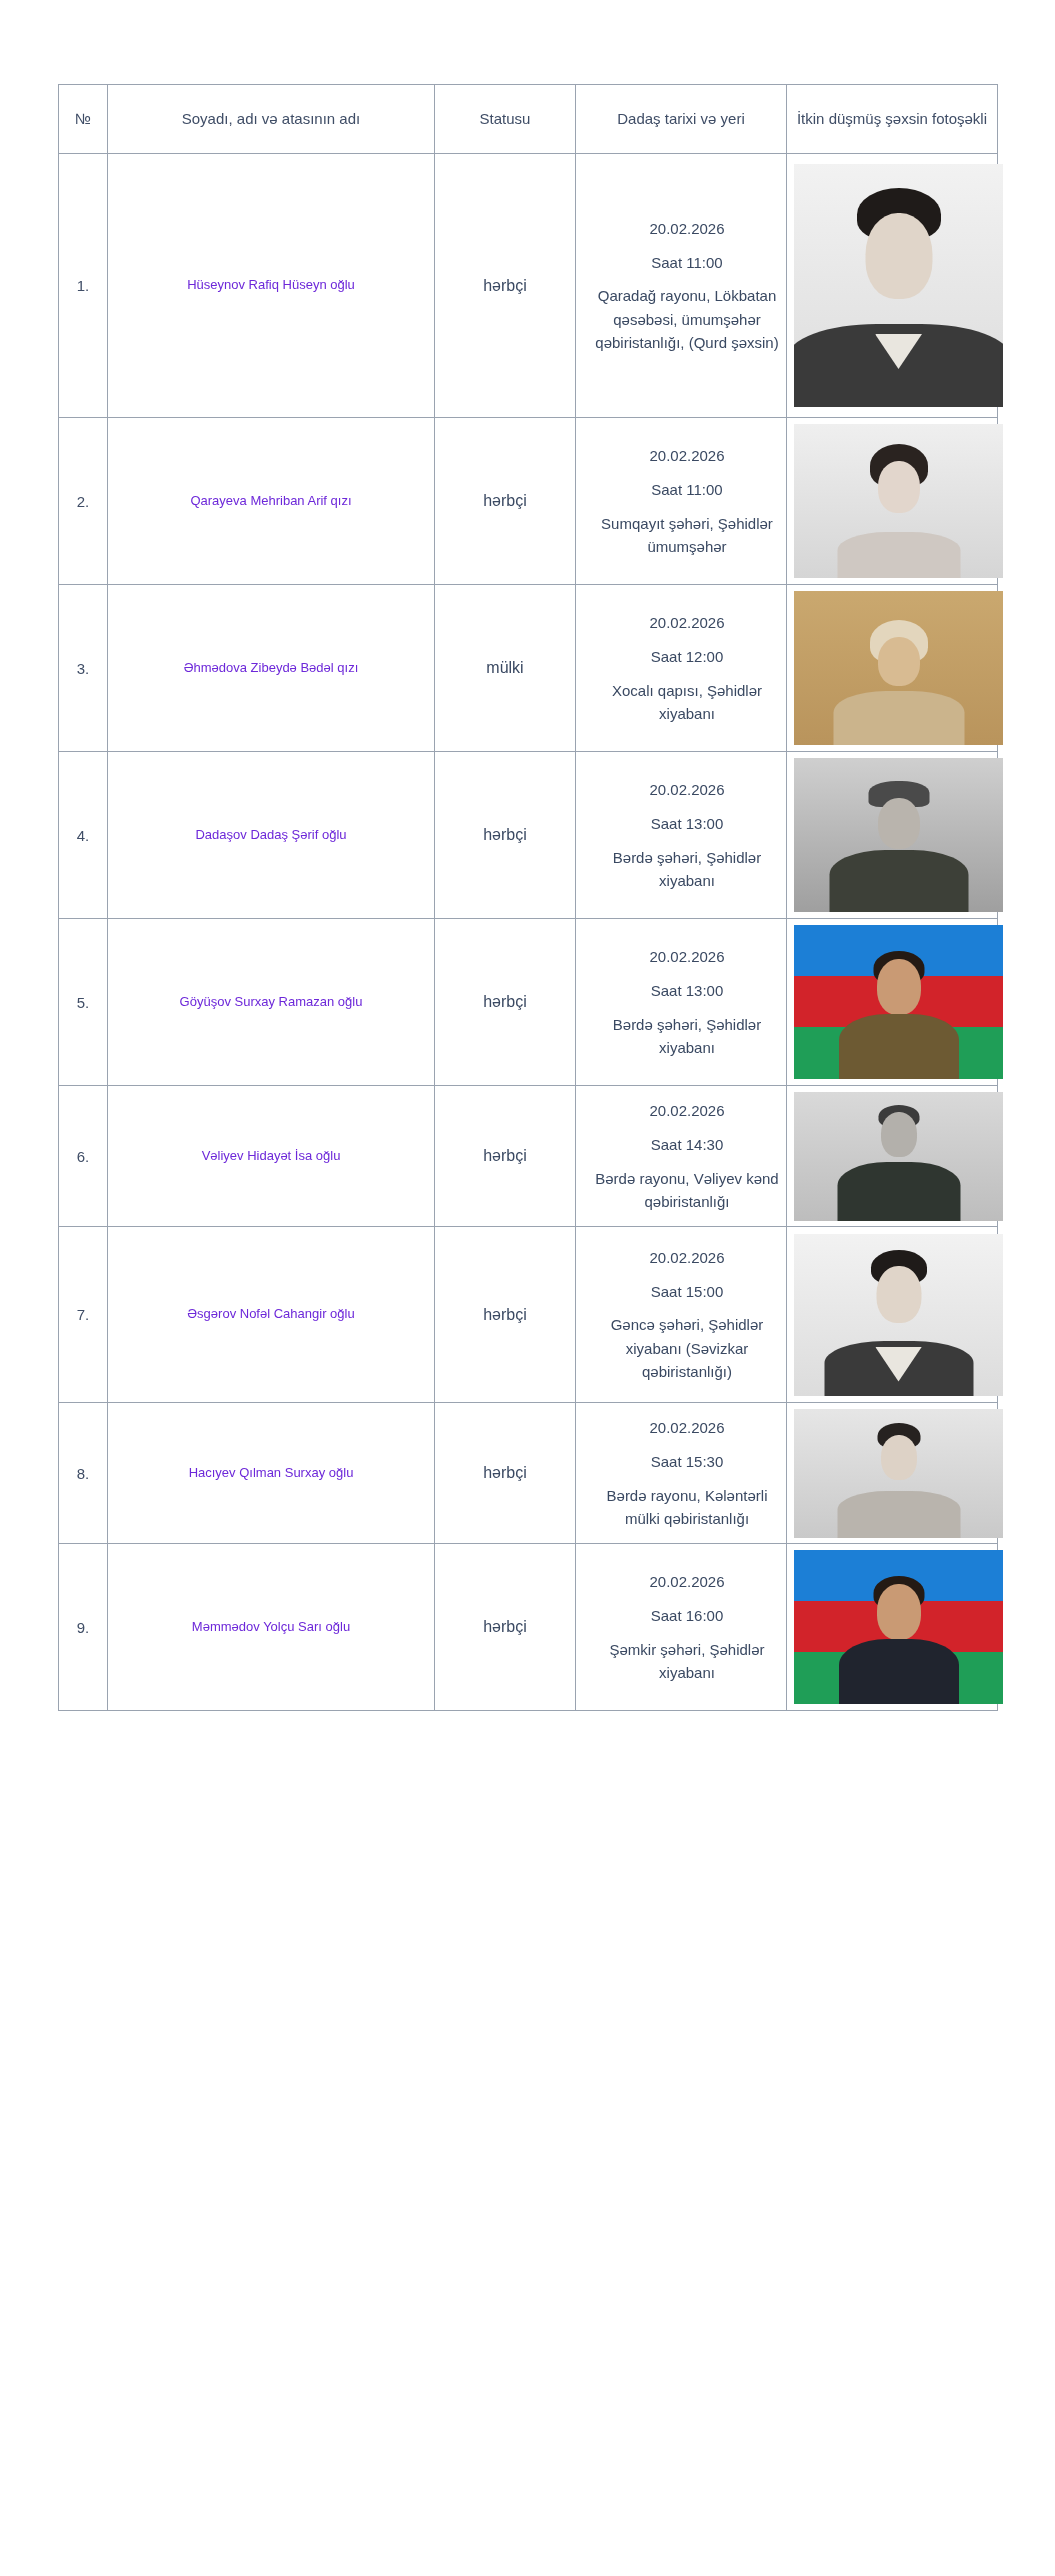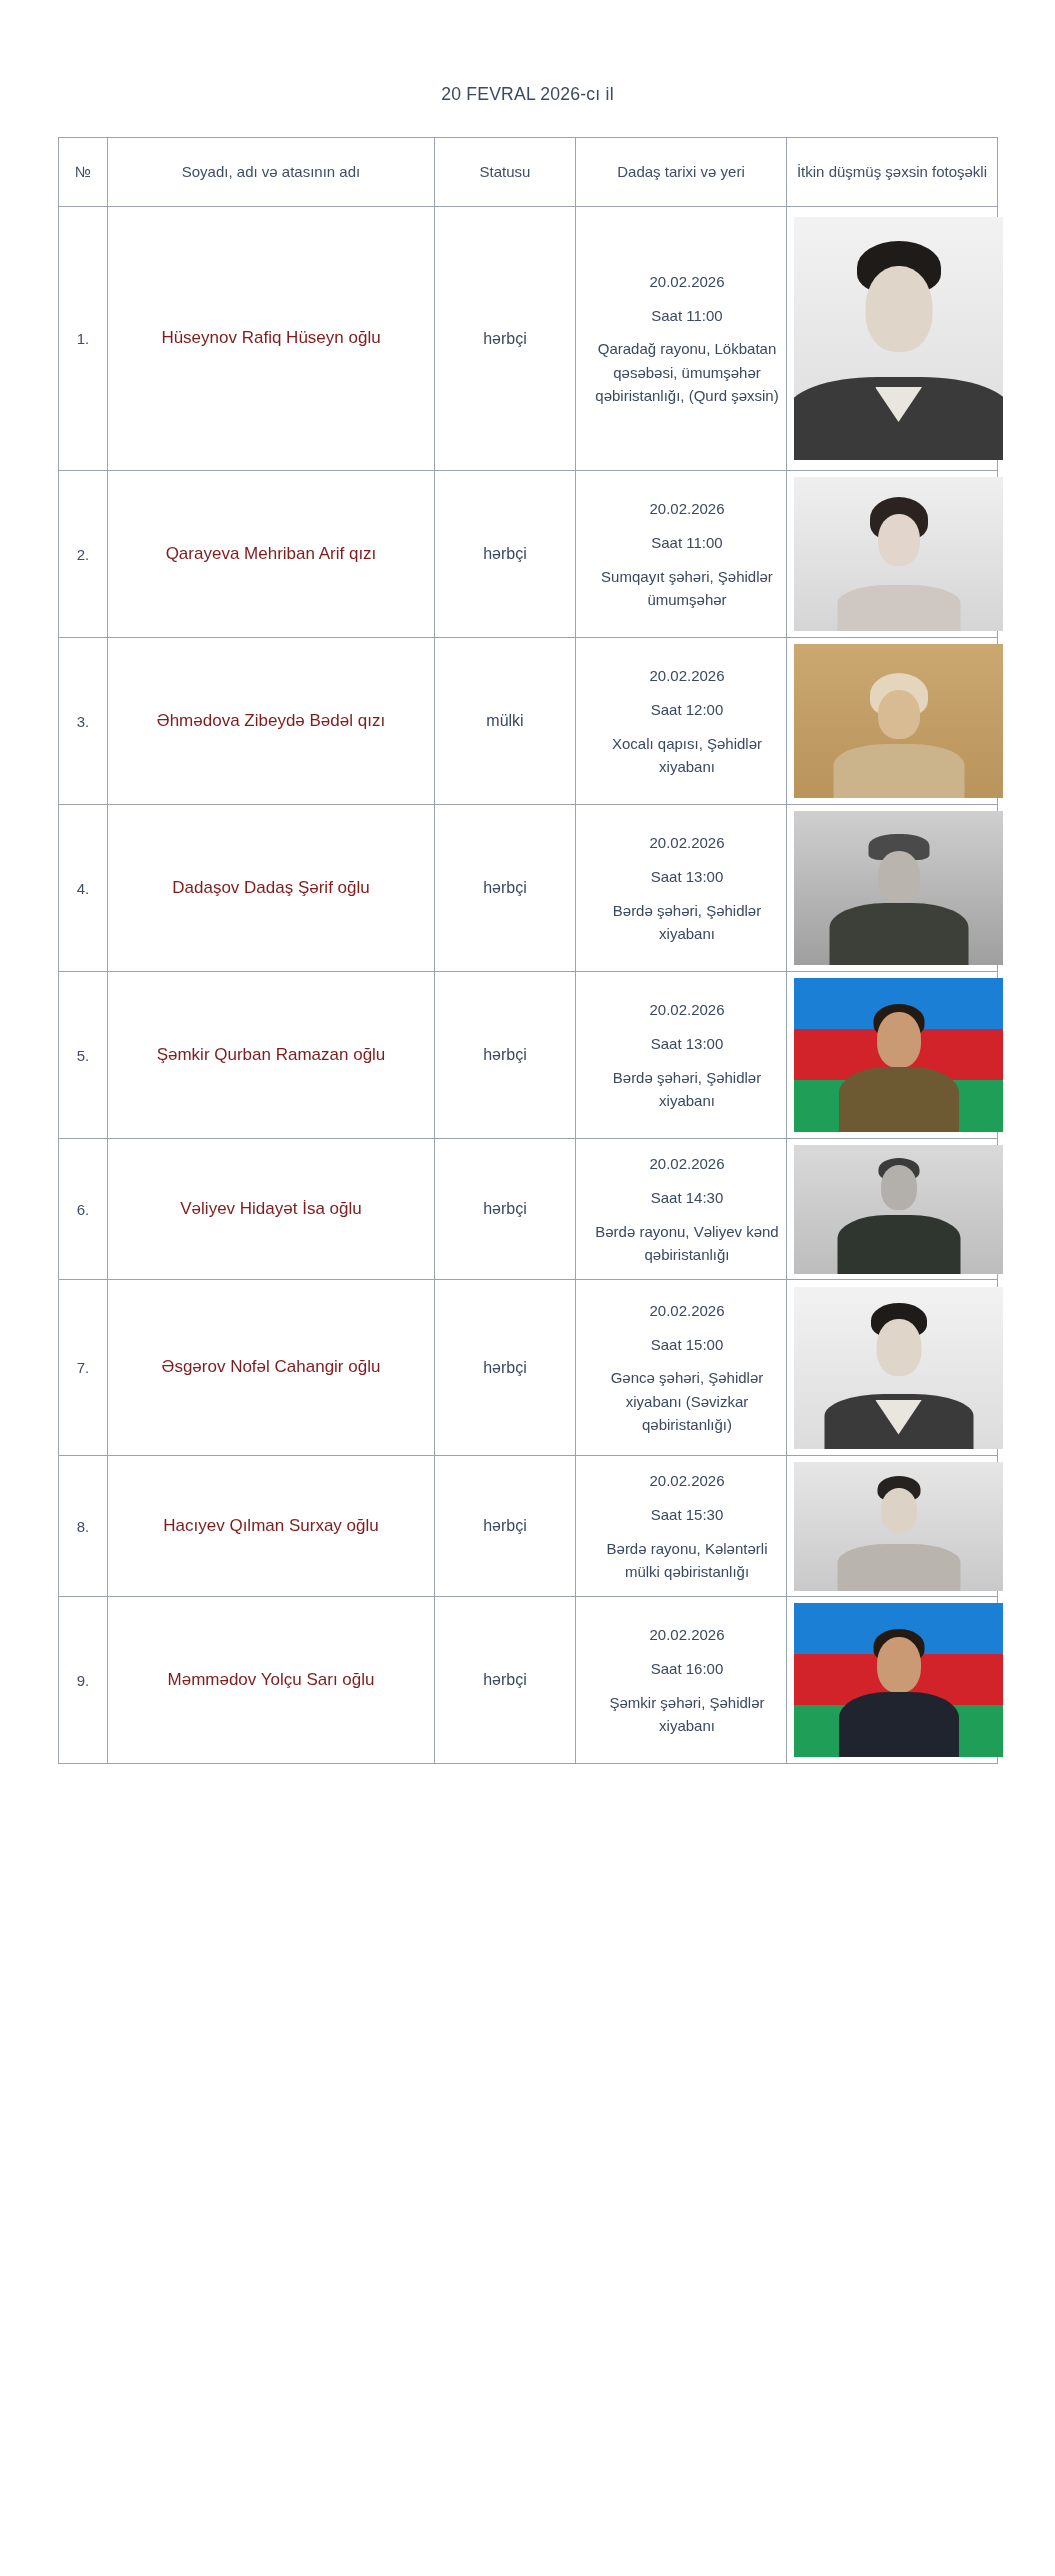--- a/index.html
+++ b/index.html
@@ -61,23 +61,23 @@
   col.c-photo { width: 211px; }
 
   td.num {
     font-size: 15px;
     color: #3f4d66;
     vertical-align: bottom;
     padding-bottom: 8.8px;
     text-align: center;
   }
   td.name {
-    font-size: 17px;
+    font-size: 13px;
     line-height: 1.45;
-    color: #7f1d1d;
+    color: #6d28d9;
     padding: 8.8px 12.3px;
   }
   td.status {
     font-size: 16px;
     color: #3a4962;
   }
   td.place {
     font-size: 15px;
     line-height: 1.55;
     color: #3a4962;
@@ -128,21 +128,20 @@
   .ph .flag {
     position: absolute; inset: 0;
     background: linear-gradient(180deg, #1c7fd6 0%, #1c7fd6 33%, #d2232a 33%, #d2232a 66%, #1f9e57 66%, #1f9e57 100%);
   }
 </style>
 </head>
 <body>
 
 <div class="page">
 
-  <div class="doc-title">20 FEVRAL 2026-cı il</div>
 
   <div class="table-wrap">
     <table class="burial-table">
       <colgroup>
         <col class="c-num">
           <col class="c-name">
           <col class="c-status">
           <col class="c-place">
           <col class="c-photo">
       </colgroup>
@@ -232,21 +231,21 @@
               <div class="ph" style="height: 154px;">
                 <div class="bg" style="background: linear-gradient(rgb(207, 207, 207) 0%, rgb(159, 159, 159) 100%);"></div>
                 <div class="hair" style="top: 23px; width: 61px; height: 26px; background: rgb(74, 74, 74); border-radius: 45% 45% 20% 20%;"></div>
                 <div class="head" style="top: 40px; width: 42px; height: 51px; background: rgb(185, 180, 173);"></div>
                 <div class="body" style="width: 139px; height: 62px; background: rgb(61, 64, 56);"></div>
               </div>
             </td>
           </tr>
           <tr style="height: 167px;">
             <td class="num">5.</td>
-            <td class="name">Şəmkir Qurban Ramazan oğlu</td>
+            <td class="name">Göyüşov Surxay Ramazan oğlu</td>
             <td class="status">hərbçi</td>
             <td class="place">
               <span class="line">20.02.2026</span>
               <span class="gap"></span>
               <span class="line">Saat 13:00</span>
               <span class="gap"></span>
               <span class="line">Bərdə şəhəri, Şəhidlər xiyabanı</span>
             </td>
             <td class="photo">
               <div class="ph" style="height: 154px;">

